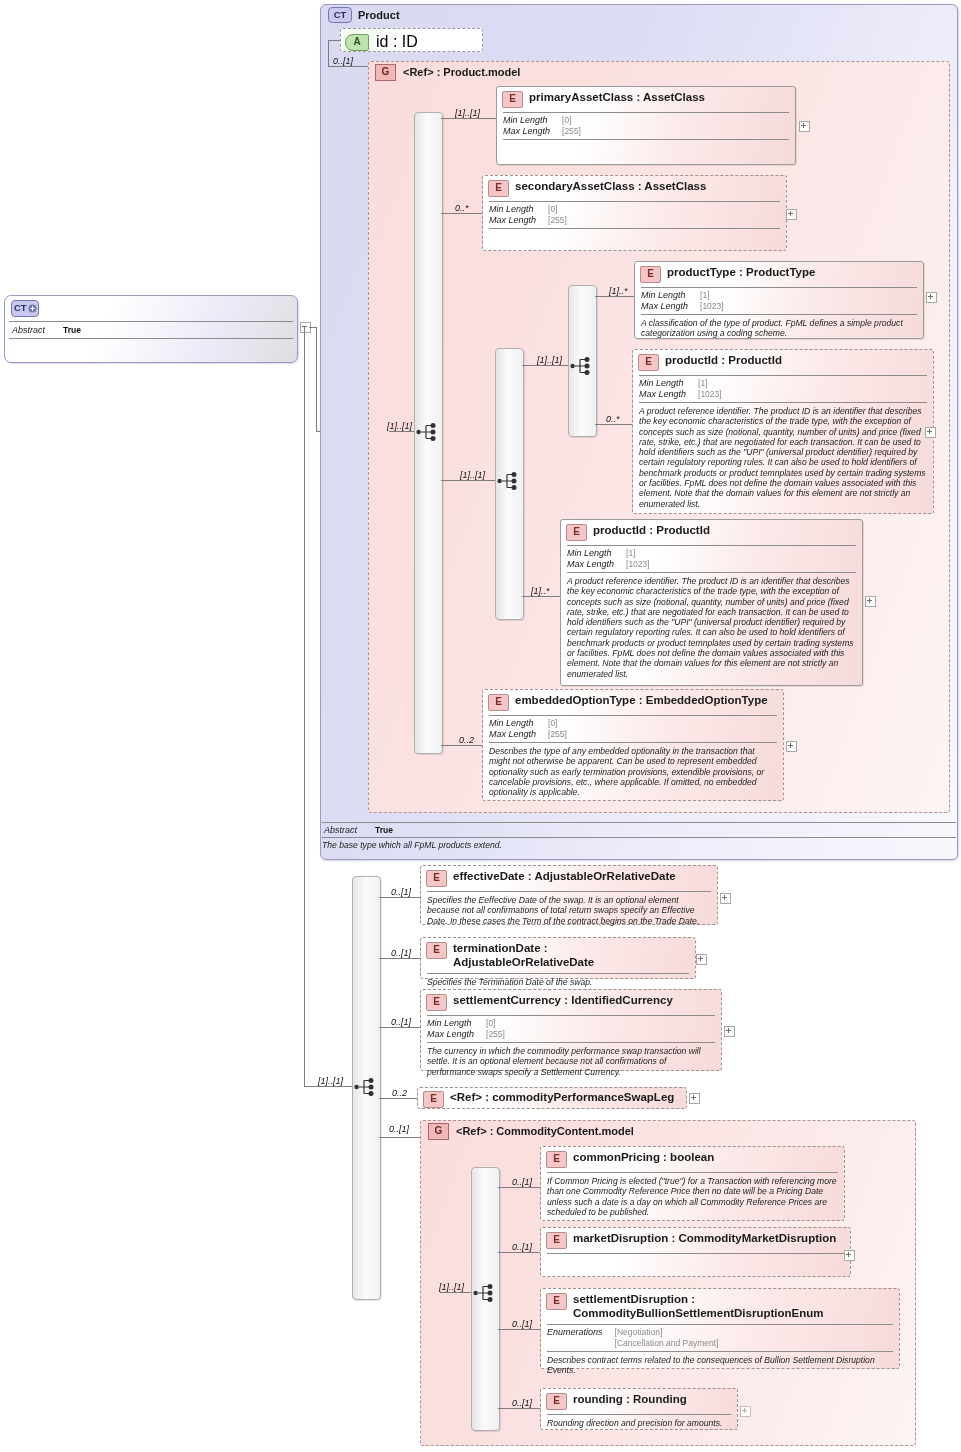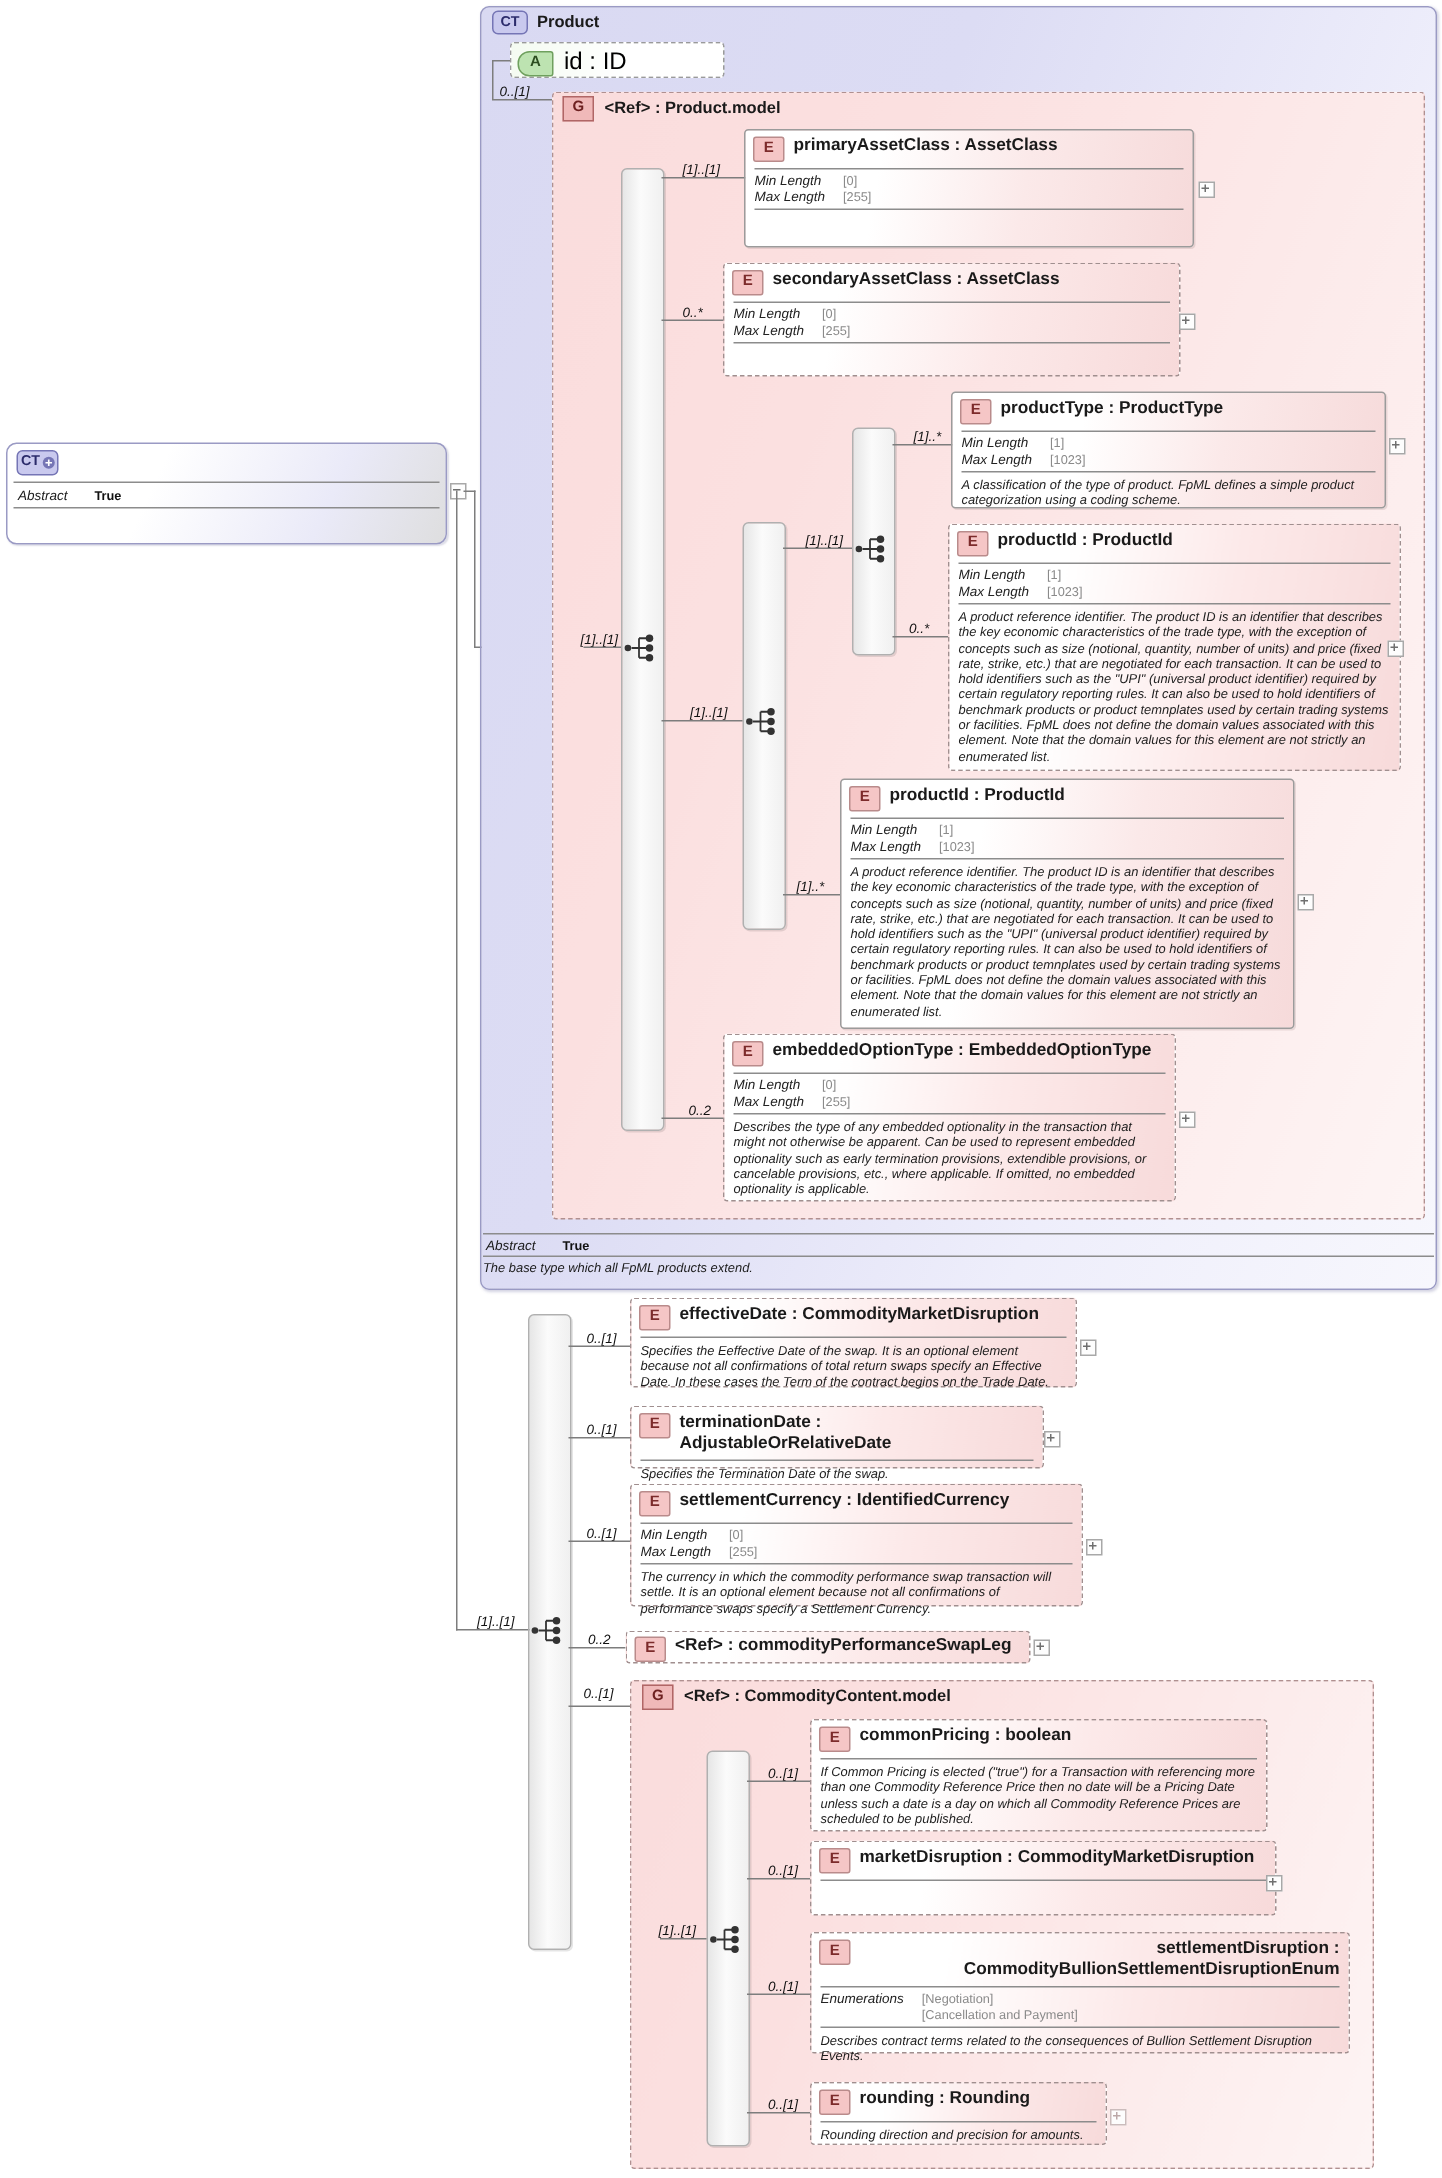--- a/index.html
+++ b/index.html
@@ -335,21 +335,21 @@
   <circle cx="17" cy="11" r="2.5" fill="#333"></circle>
   <circle cx="17" cy="17.5" r="2.5" fill="#333"></circle>
 </svg>
 <div class="occ" style="left:318px;top:1076px;">[1]..[1]</div>
 
 <div class="ln-h" style="left:379px;top:897px;width:42px;"></div>
 <div class="occ" style="left:391px;top:887px;">0..[1]</div>
 <div class="node e-dash" style="left:420px;top:865px;width:298px;height:60px;">
   <div class="hdr">
     <span class="badge e-badge">E</span>
-    <span class="title">effectiveDate : CommodityMarketDisruption</span>
+    <span class="title">effectiveDate : AdjustableOrRelativeDate</span>
   </div>
   <div class="sep"></div>
   <div class="doc">Specifies the Eeffective Date of the swap. It is an optional element because not all confirmations of total return swaps specify an Effective Date. In these cases the Term of the contract begins on the Trade Date.</div>
 </div>
 <div class="plus" style="left:720px;top:893px;"></div>
 
 <div class="ln-h" style="left:379px;top:958px;width:42px;"></div>
 <div class="occ" style="left:391px;top:948px;">0..[1]</div>
 <div class="node e-dash" style="left:420px;top:937px;width:276px;height:42px;">
   <div class="hdr">
@@ -433,21 +433,21 @@
   </div>
   <div class="sep"></div>
 </div>
 <div class="plus" style="left:844px;top:1250px;"></div>
 
 <div class="ln-h" style="left:498px;top:1329px;width:42px;"></div>
 <div class="occ" style="left:512px;top:1319px;">0..[1]</div>
 <div class="node e-dash" style="left:540px;top:1288px;width:360px;height:81px;">
   <div class="hdr">
     <span class="badge e-badge">E</span>
-    <span class="title" style="text-align:right;display:block;width:320px;">settlementDisruption : CommodityBullionSettlementDisruptionEnum</span>
+    <span class="title" style="text-align:left;display:block;width:320px;">settlementDisruption : CommodityBullionSettlementDisruptionEnum</span>
   </div>
   <div class="sep"></div>
   <div class="facets">
     <div class="r">
         <span class="k">Enumerations</span>
       <span class="v">[Negotiation]
 [Cancellation and Payment]</span>
       </div>
   </div>
   <div class="sep"></div>

